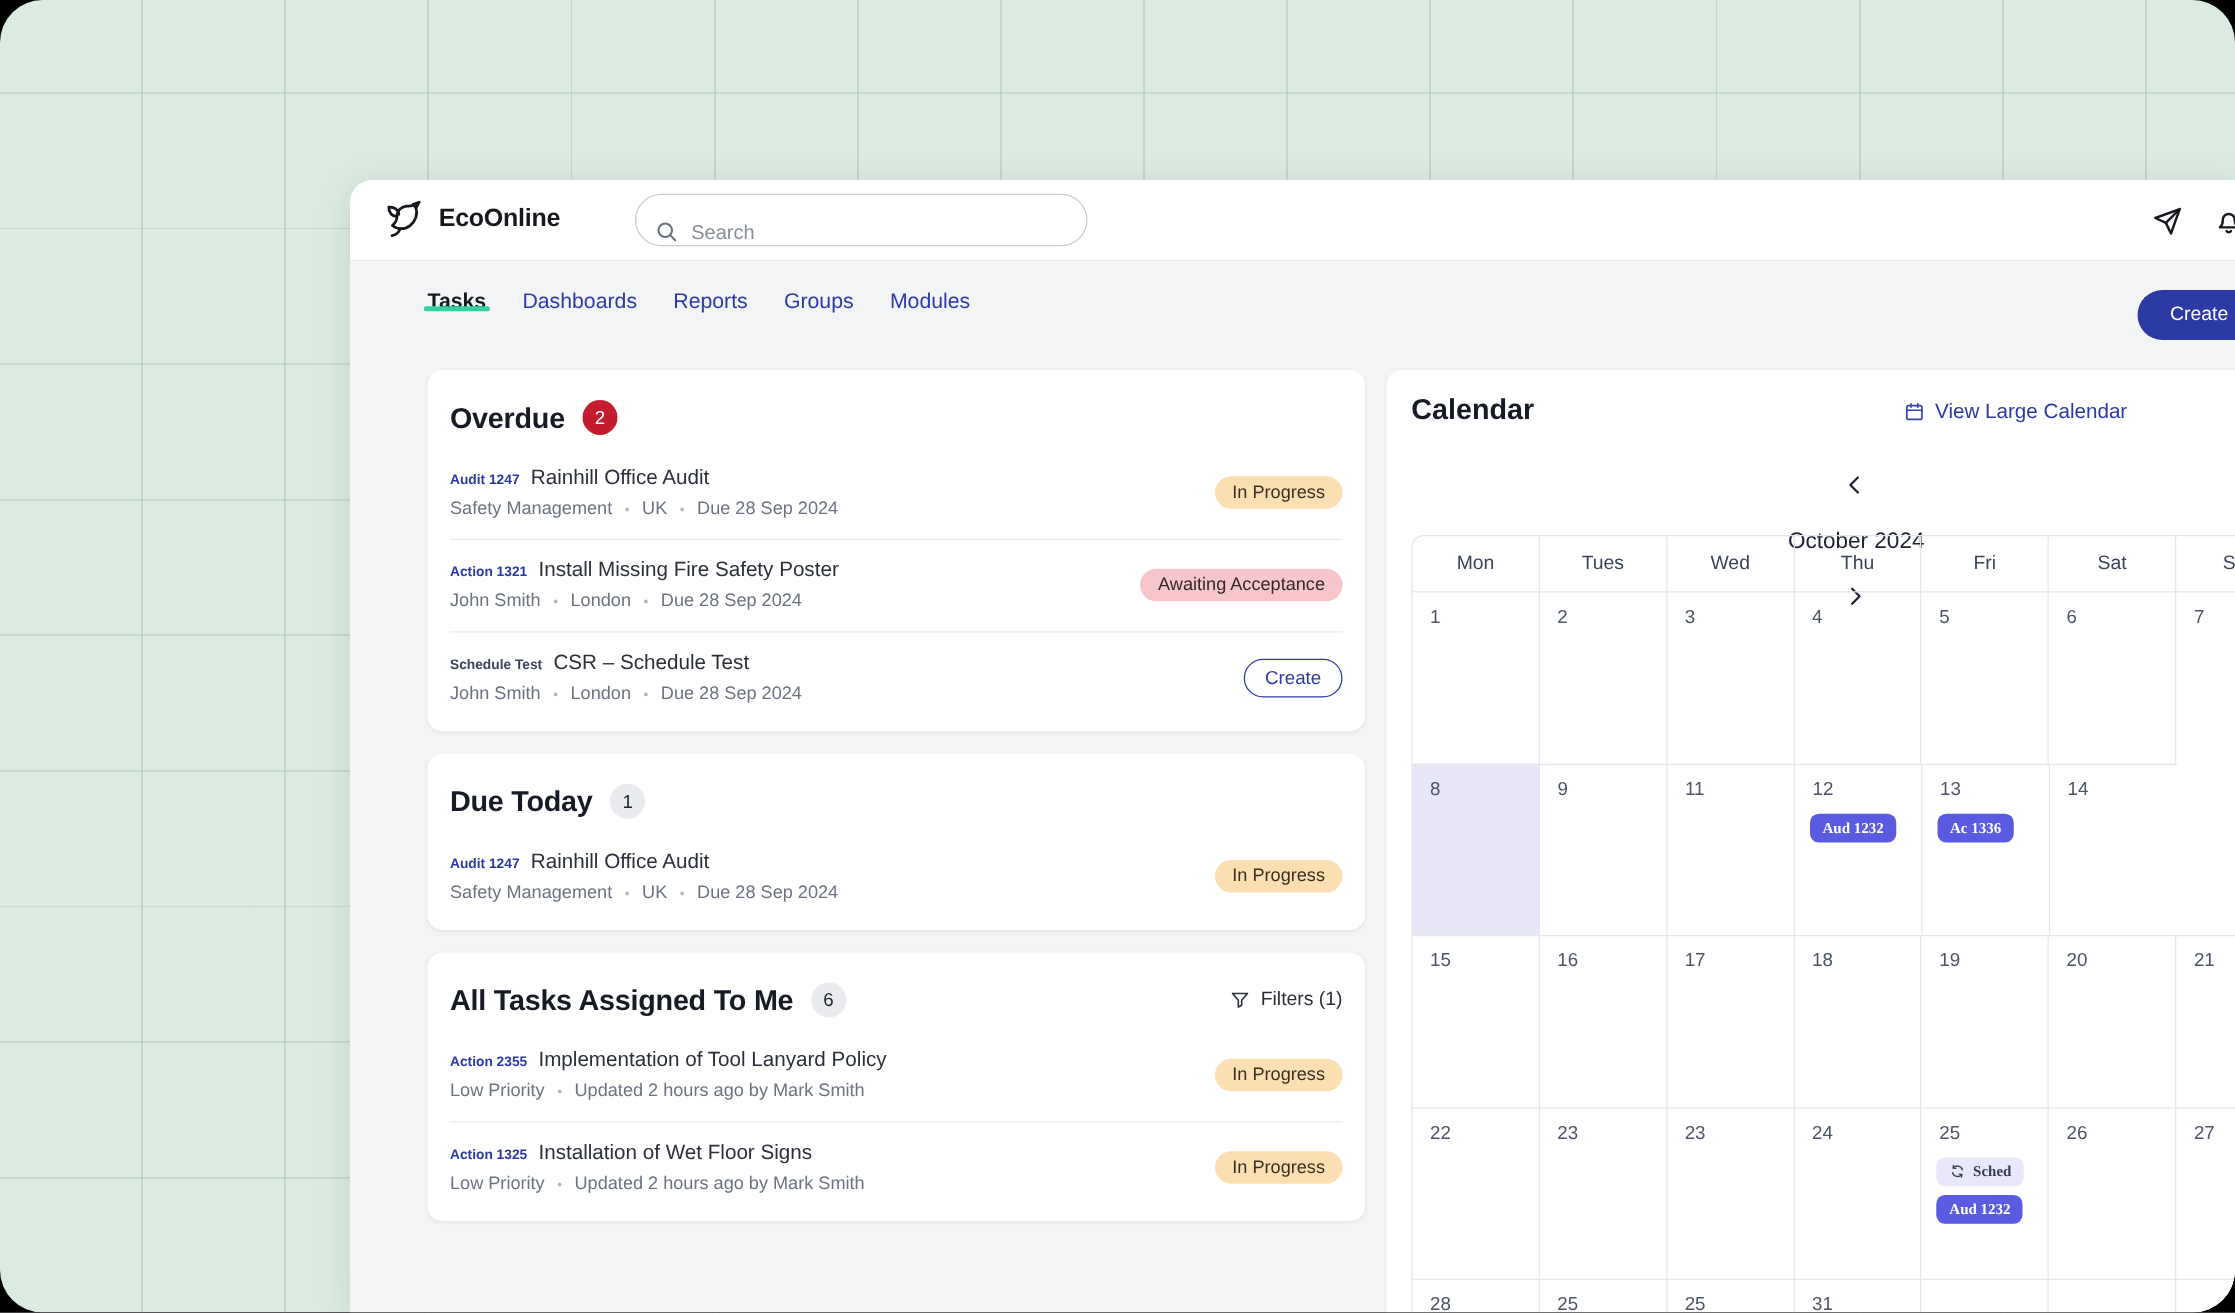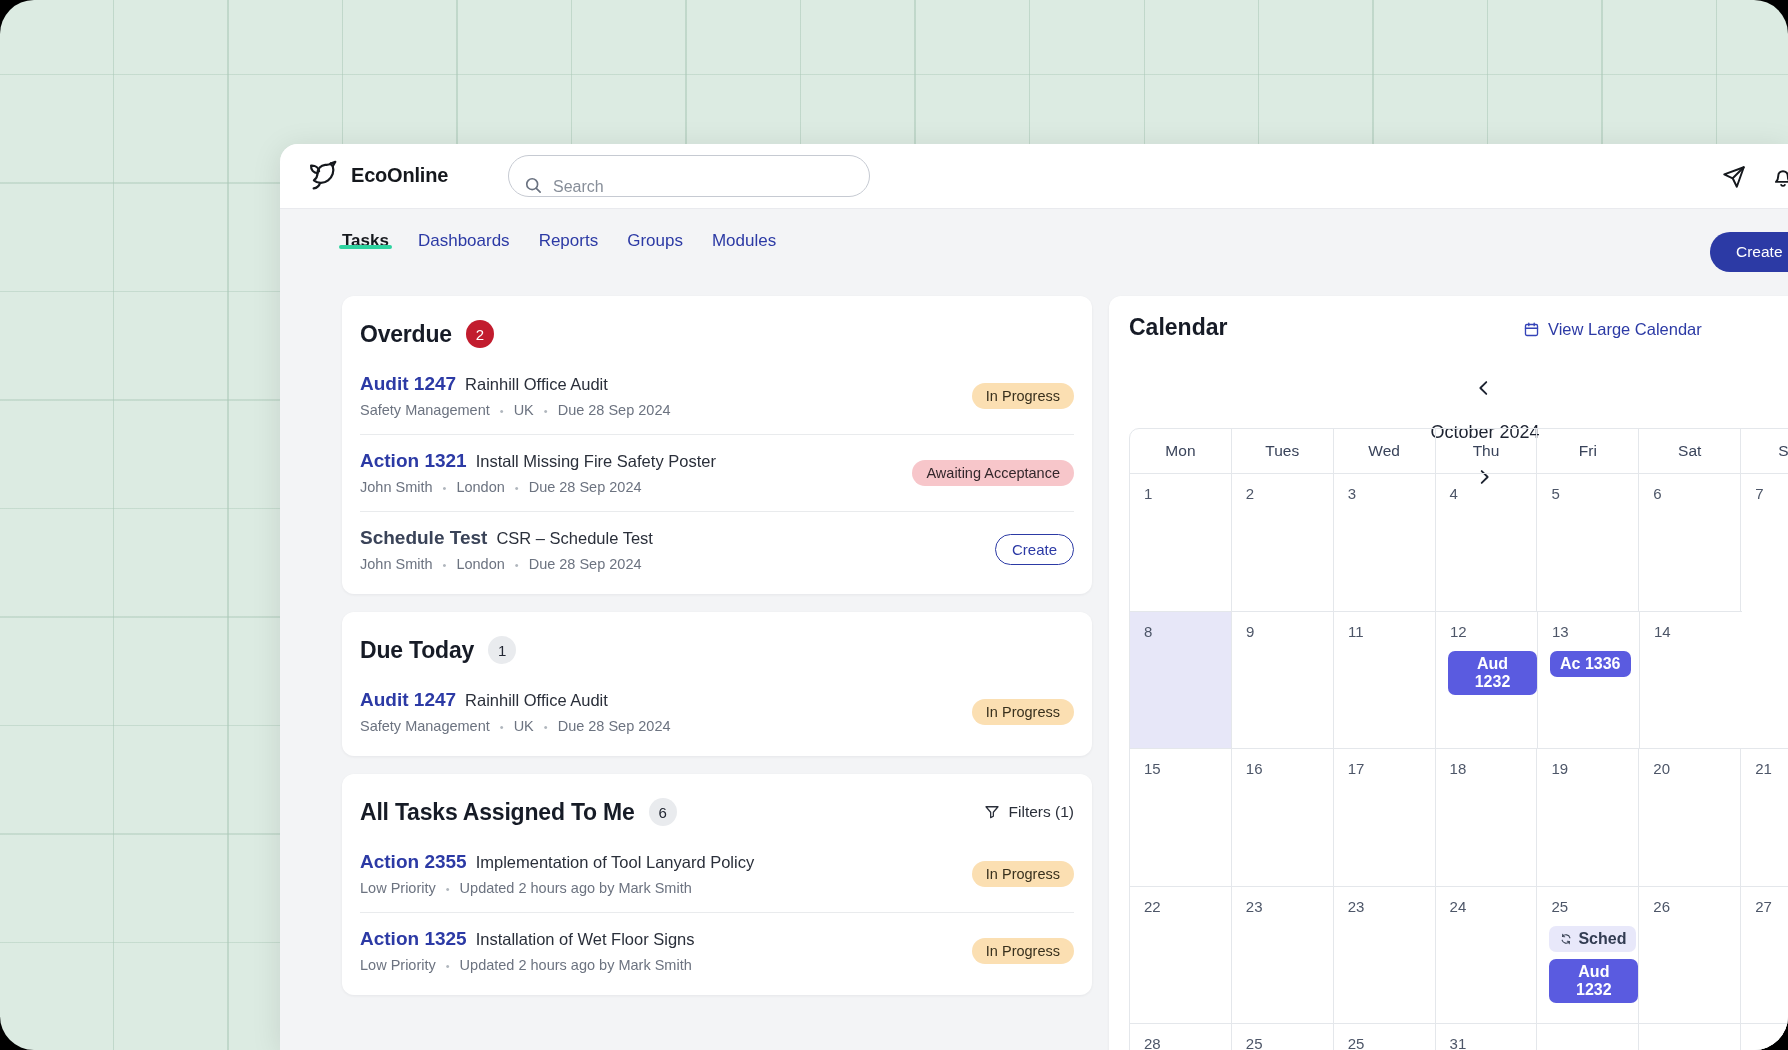--- a/index.html
+++ b/index.html
@@ -53,21 +53,21 @@
     align-items:center; justify-content:center; font-size:15px; }
   .count-badge.red { background:var(--overdue-badge,#c21c2e); color:#fff; }
   .count-badge.gray { background:#e9ebee; color:#222733; }
   .head-spacer { flex:1; }
   .filters-btn { display:flex; align-items:center; gap:8px; background:none; border:none;
     font-family:inherit; font-size:15.5px; color:#2a2f3a; cursor:pointer; }
   .task-row { display:flex; align-items:center; padding:15px 0 16px 0; }
   .task-row + .task-row { border-top:1px solid #e9ebed; }
   .task-left { flex:1; min-width:0; }
   .task-titleline { display:flex; align-items:baseline; gap:9px; }
-  .task-ref { font-size:19px; font-weight:700; color:var(--accent-indigo,#2c3aa5);
+  .task-ref { font-size:11px; font-weight:700; color:var(--accent-indigo,#2c3aa5);
     text-decoration:none; cursor:pointer; }
   .task-ref.plain { color:#3a4358; }
   .task-title { font-size:16.5px; color:#2a2f3a; }
   .task-meta { margin-top:7px; display:flex; align-items:center; font-size:14.5px; color:#6c7380; }
   .meta-item + .meta-item::before { content:"•"; color:#b0b6bd; font-size:11px; margin:0 10px; }
   .pill { padding:5px 14px; border-radius:15px; font-size:14.5px; white-space:nowrap; }
   .pill.in-progress { background:var(--status-in-progress-bg,#fbdfb2); color:#38301d; }
   .pill.awaiting { background:var(--status-awaiting-bg,#f7c6ca); color:#33272b; }
   .create-task-btn { border:1.5px solid var(--accent-indigo,#2c3aa5); color:var(--accent-indigo,#2c3aa5);
     background:#fff; border-radius:17px; padding:6px 16px; font-size:15px; font-family:inherit; cursor:pointer; }
@@ -88,21 +88,21 @@
   .cal-hcell { width:102px; height:44px; display:flex; align-items:center; justify-content:center;
     font-size:15.5px; color:#39435a; border-right:1px solid #e4e7eb; }
   .cal-cell { width:102px; height:137.5px; border-right:1px solid #e4e7eb; border-top:1px solid #e4e7eb;
     padding:11px 0 0 14px; position:relative; }
   .cal-hcell:last-child, .cal-cell:last-child { border-right:none; }
   .cal-cell.today { background:var(--today-cell,#e7e7f8); }
   .day-num { font-size:15px; color:#4d5668; }
   .cell-events { margin-top:10px; display:flex; flex-direction:column; gap:7px; align-items:flex-start;
     margin-left:-2px; }
   .evt { display:inline-flex; align-items:center; gap:5px; padding:4px 10px; border-radius:7px;
-    font-size:16px; font-weight:700; cursor:pointer; border:none; font-family:Liberation Sans, sans-serif;justify-content:flex-end; }
+    font-size:12px; font-weight:700; cursor:pointer; border:none; font-family:Liberation Serif, serif;justify-content:flex-end; }
   .evt.solid { background:var(--event-badge,#5a5be0); color:#fff; }
   .evt.tinted { background:#e8e8fa; color:#323c52; font-weight:600; }
   svg { display:block; }
 </style>
 </head>
 <body>
 
 <div class="canvas">
   <div class="app-window">
 

